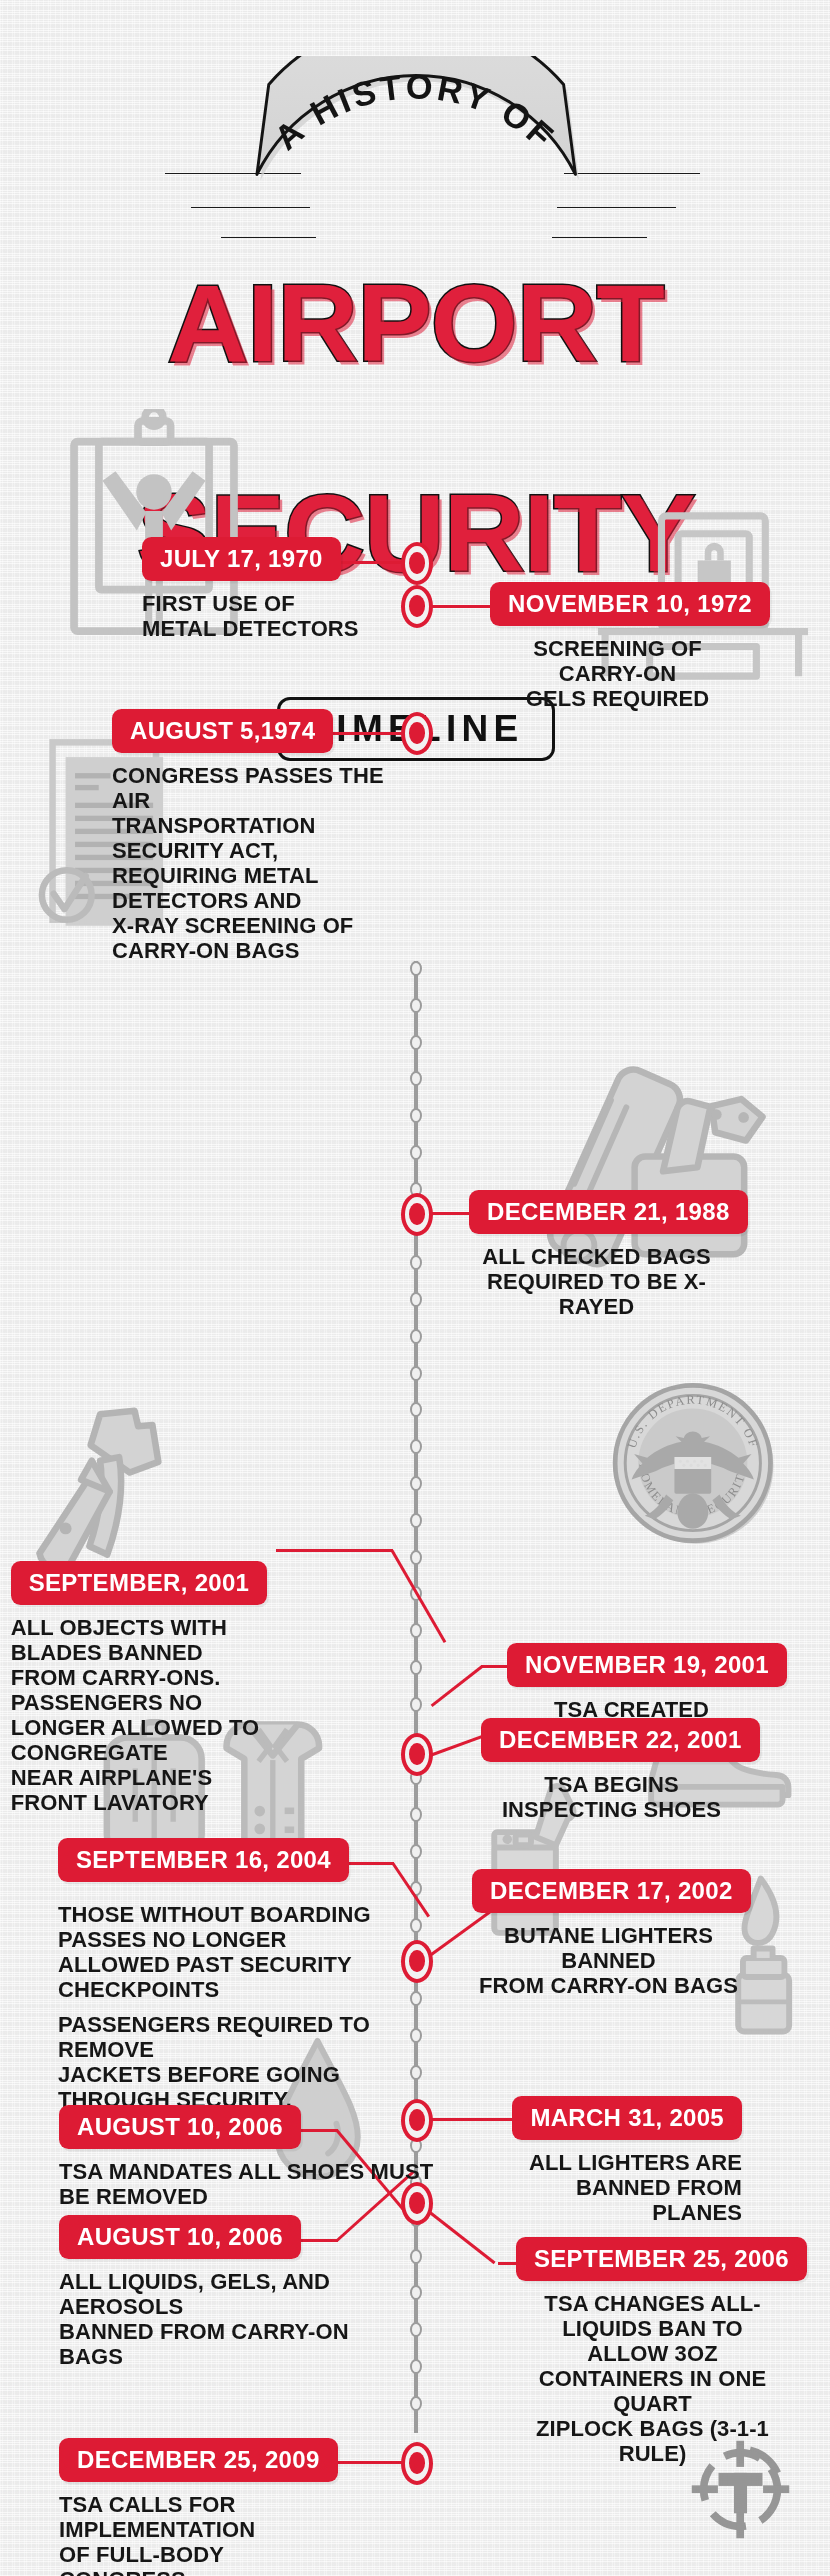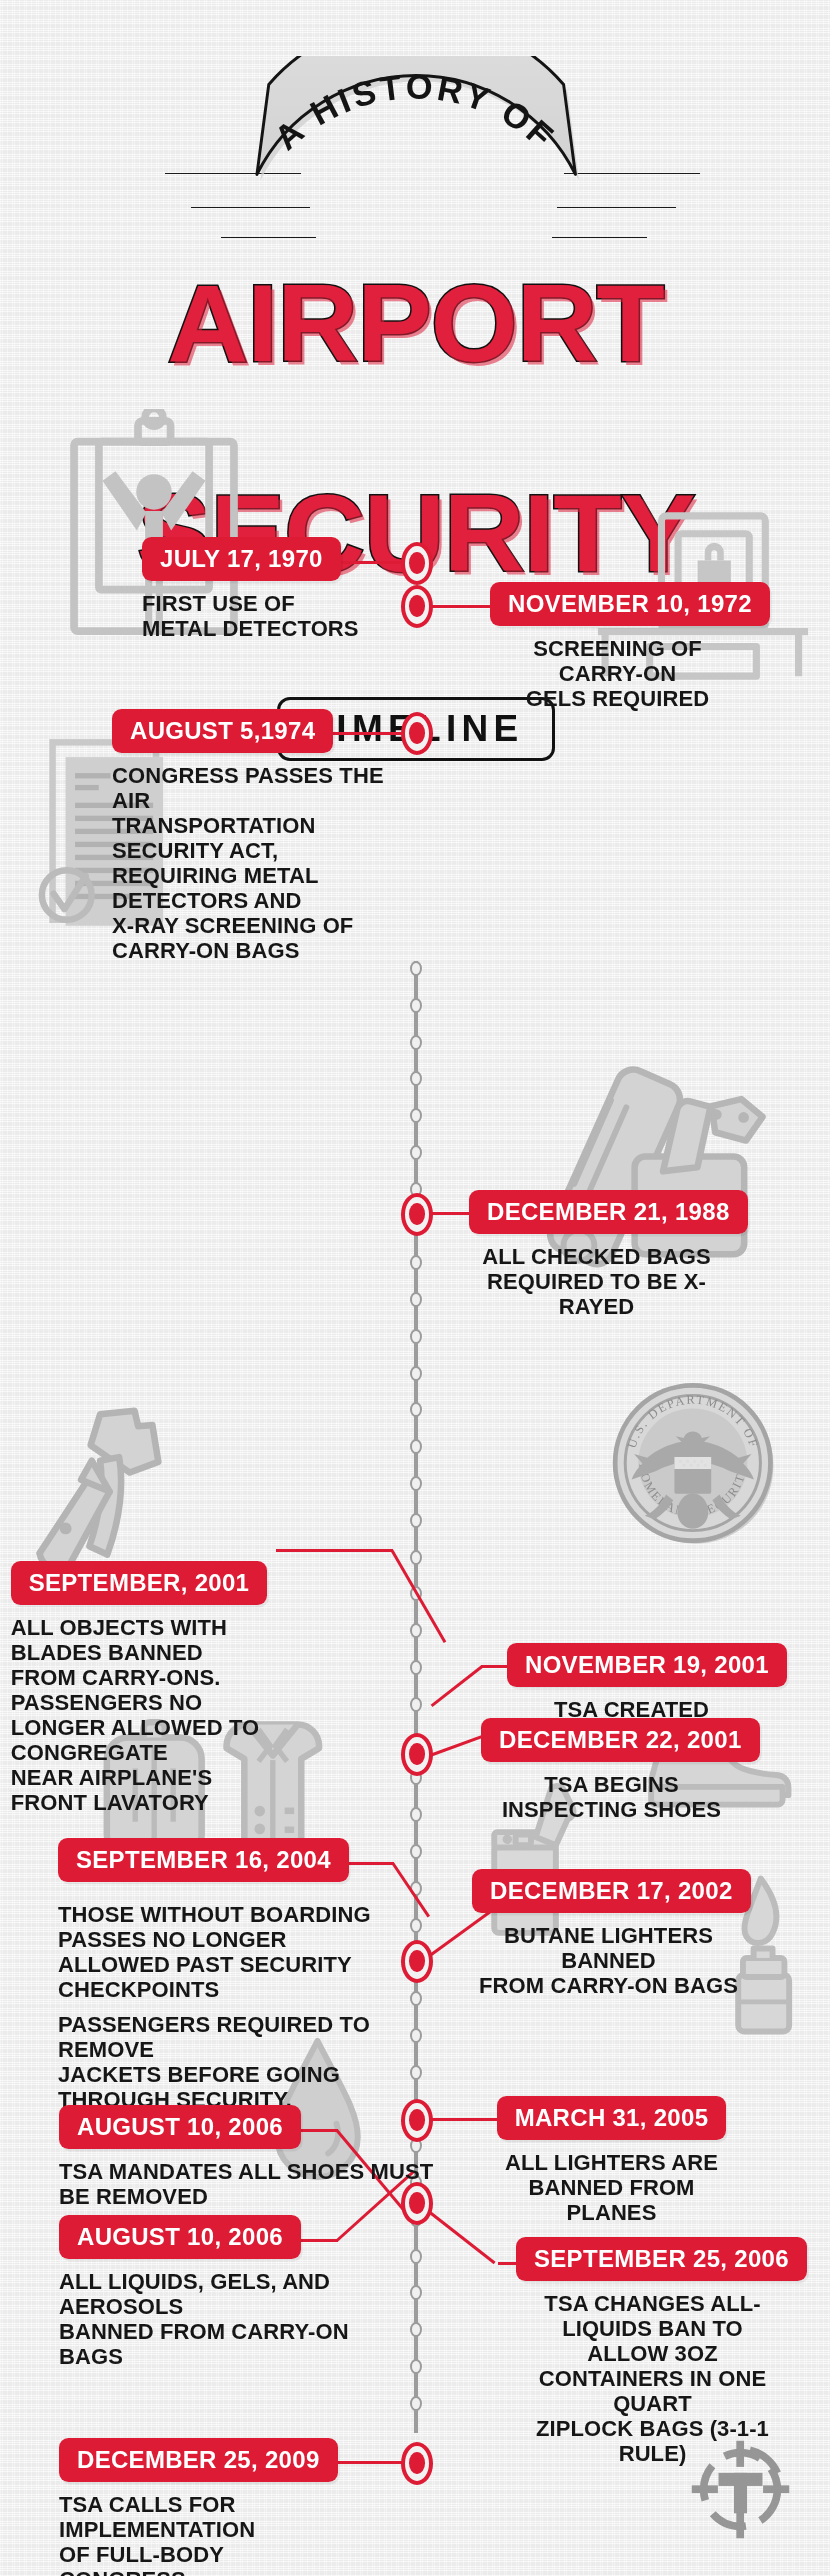--- a/index.html
+++ b/index.html
@@ -491,21 +491,21 @@
   <div class="entry align-center" style="left:472px;top:1869px;width:273px;">
     <div class="chip">DECEMBER 17, 2002</div>
     <div class="desc">BUTANE LIGHTERS BANNED
 FROM CARRY-ON BAGS</div>
   </div>
 
   <div class="conn conn-h" style="left:426px;top:2118px;width:125px;"></div>
   <div class="node" style="left:415px;top:2120px;">
       <i></i>
     </div>
-  <div class="entry align-center" style="left:481px;top:2096px;width:261px;">
+  <div class="entry align-center" style="left:481px;top:2096px;width:261px;text-align:right;">
     <div class="chip">MARCH 31, 2005</div>
     <div class="desc">ALL LIGHTERS ARE BANNED FROM PLANES</div>
   </div>
 
   <div class="conn conn-h" style="left:228px;top:2129px;width:110px;"></div>
   <div class="conn conn-d" style="left:337px;top:2129px;width:108px;transform:rotate(50deg);"></div>
   <div class="entry align-left" style="left:59px;top:2105px;width:380px;">
     <div class="chip">AUGUST 10, 2006</div>
     <div class="desc">TSA MANDATES ALL SHOES MUST BE REMOVED</div>
   </div>

